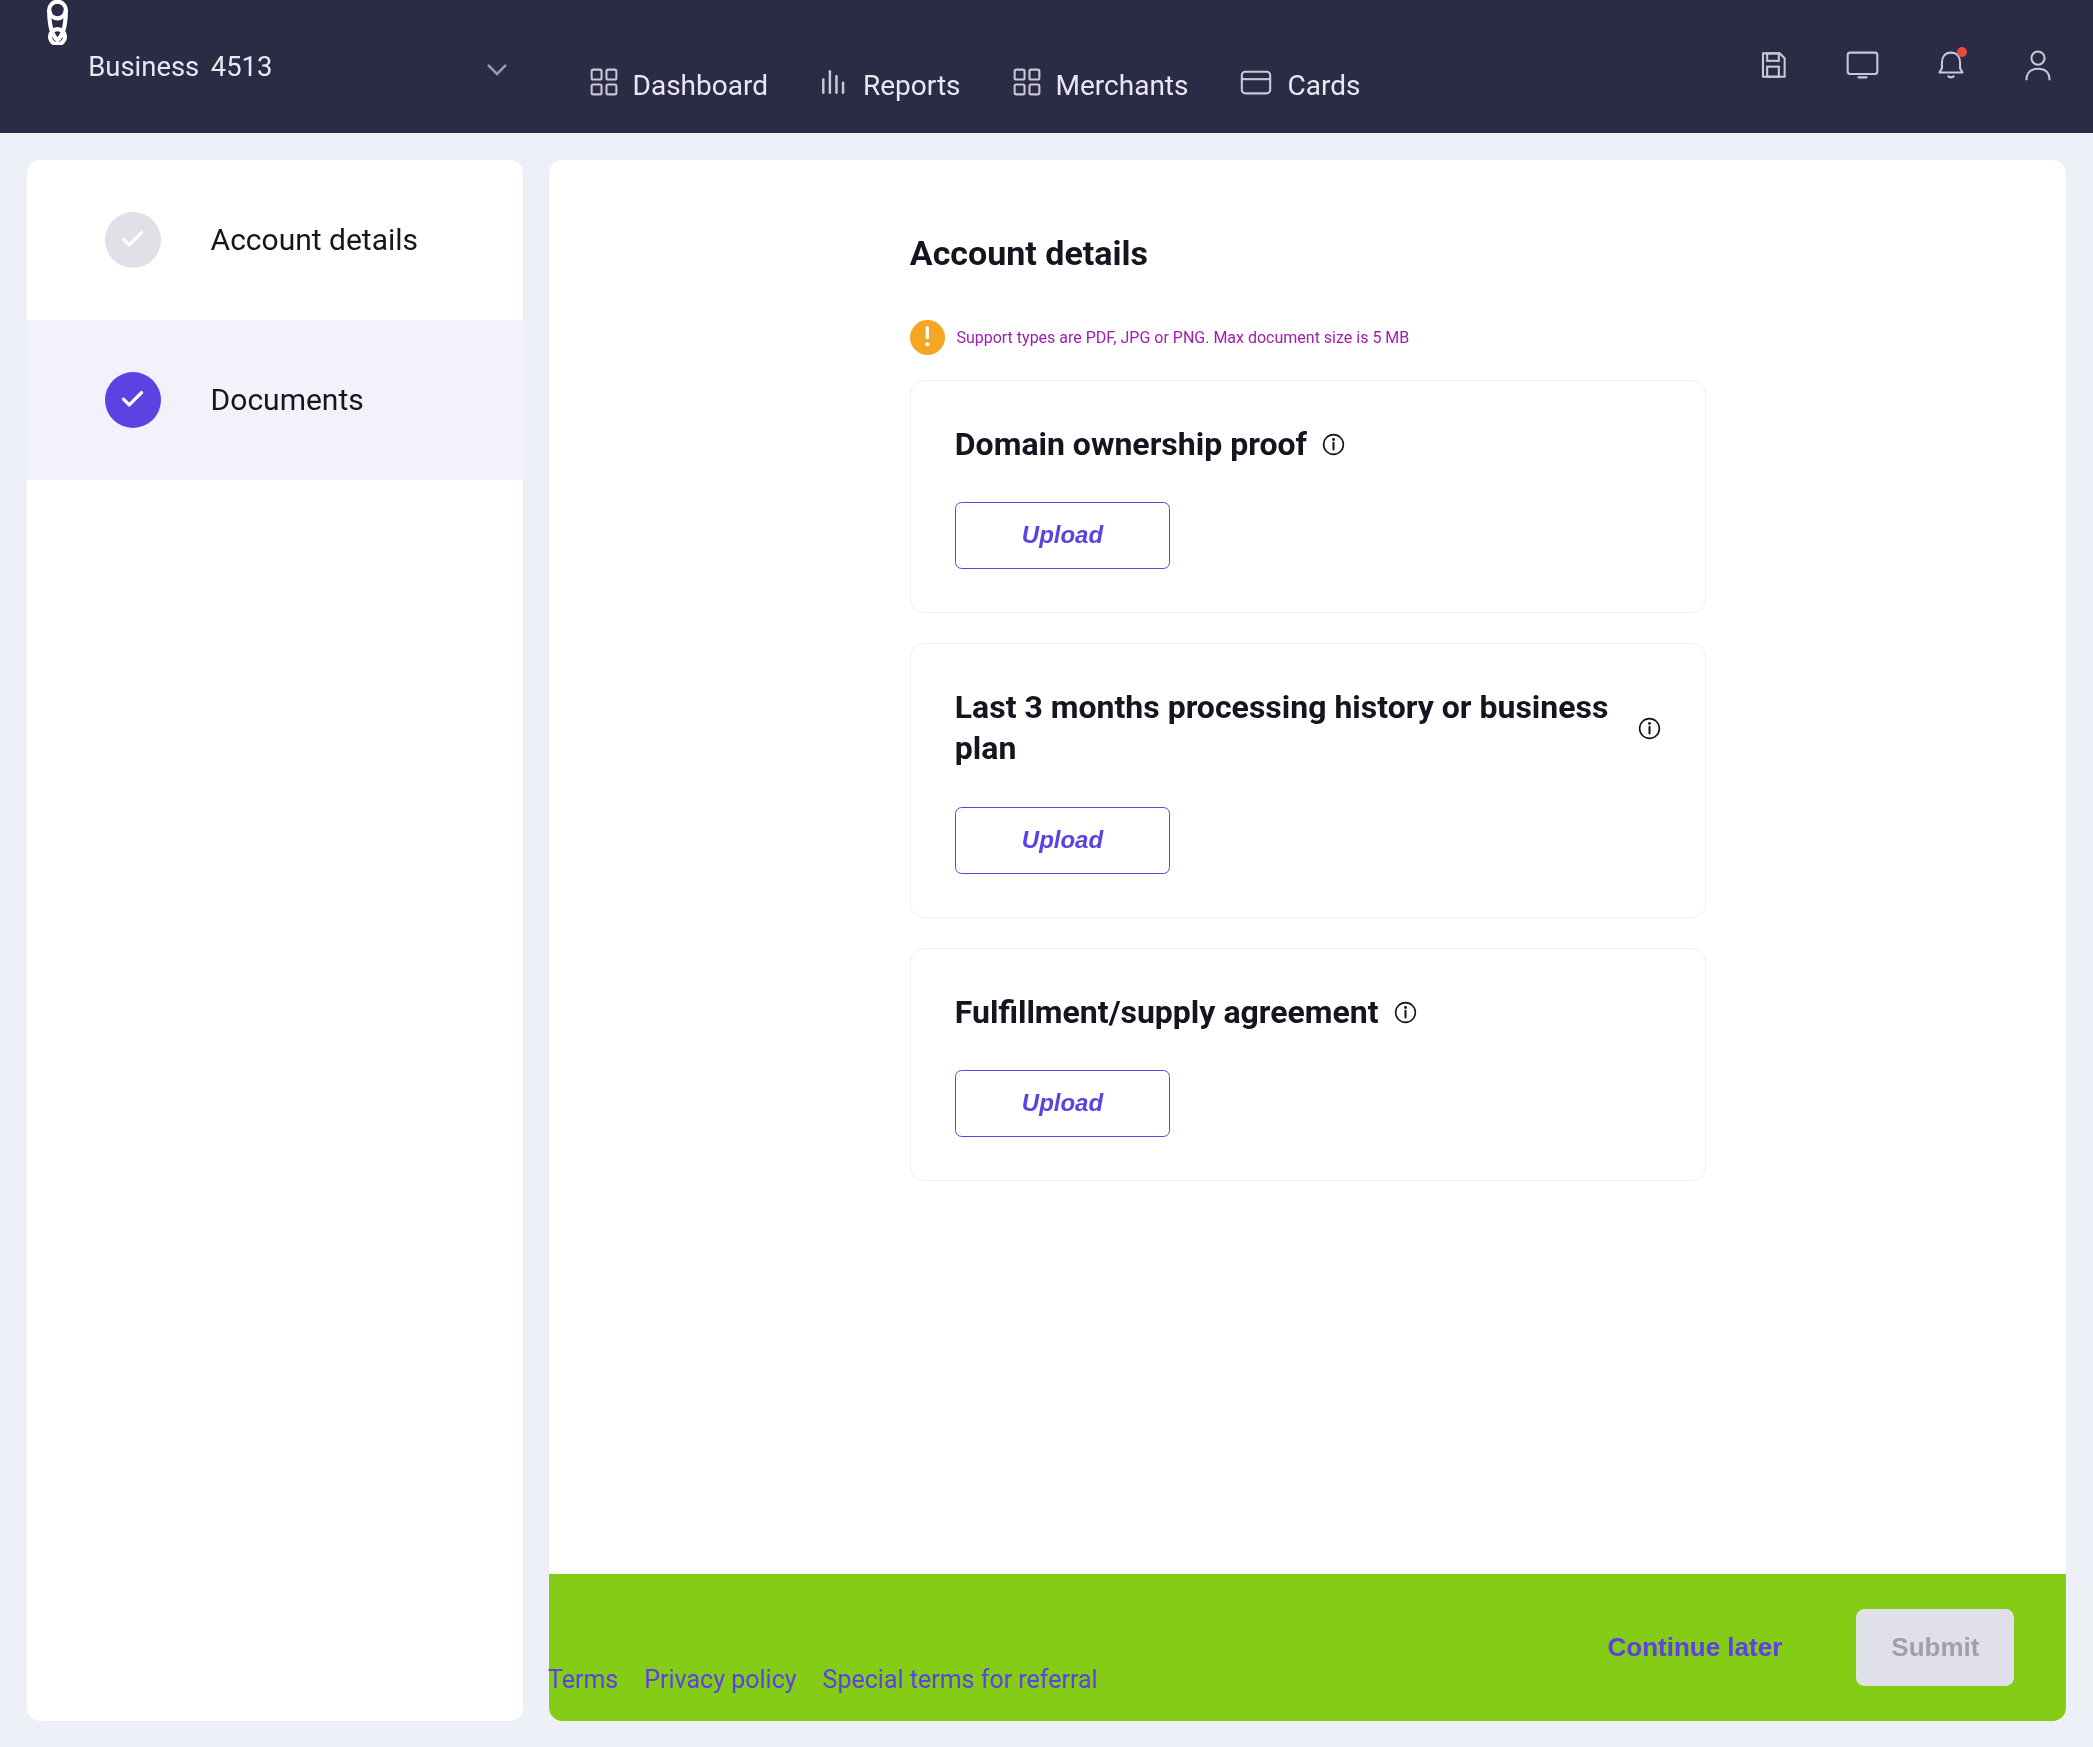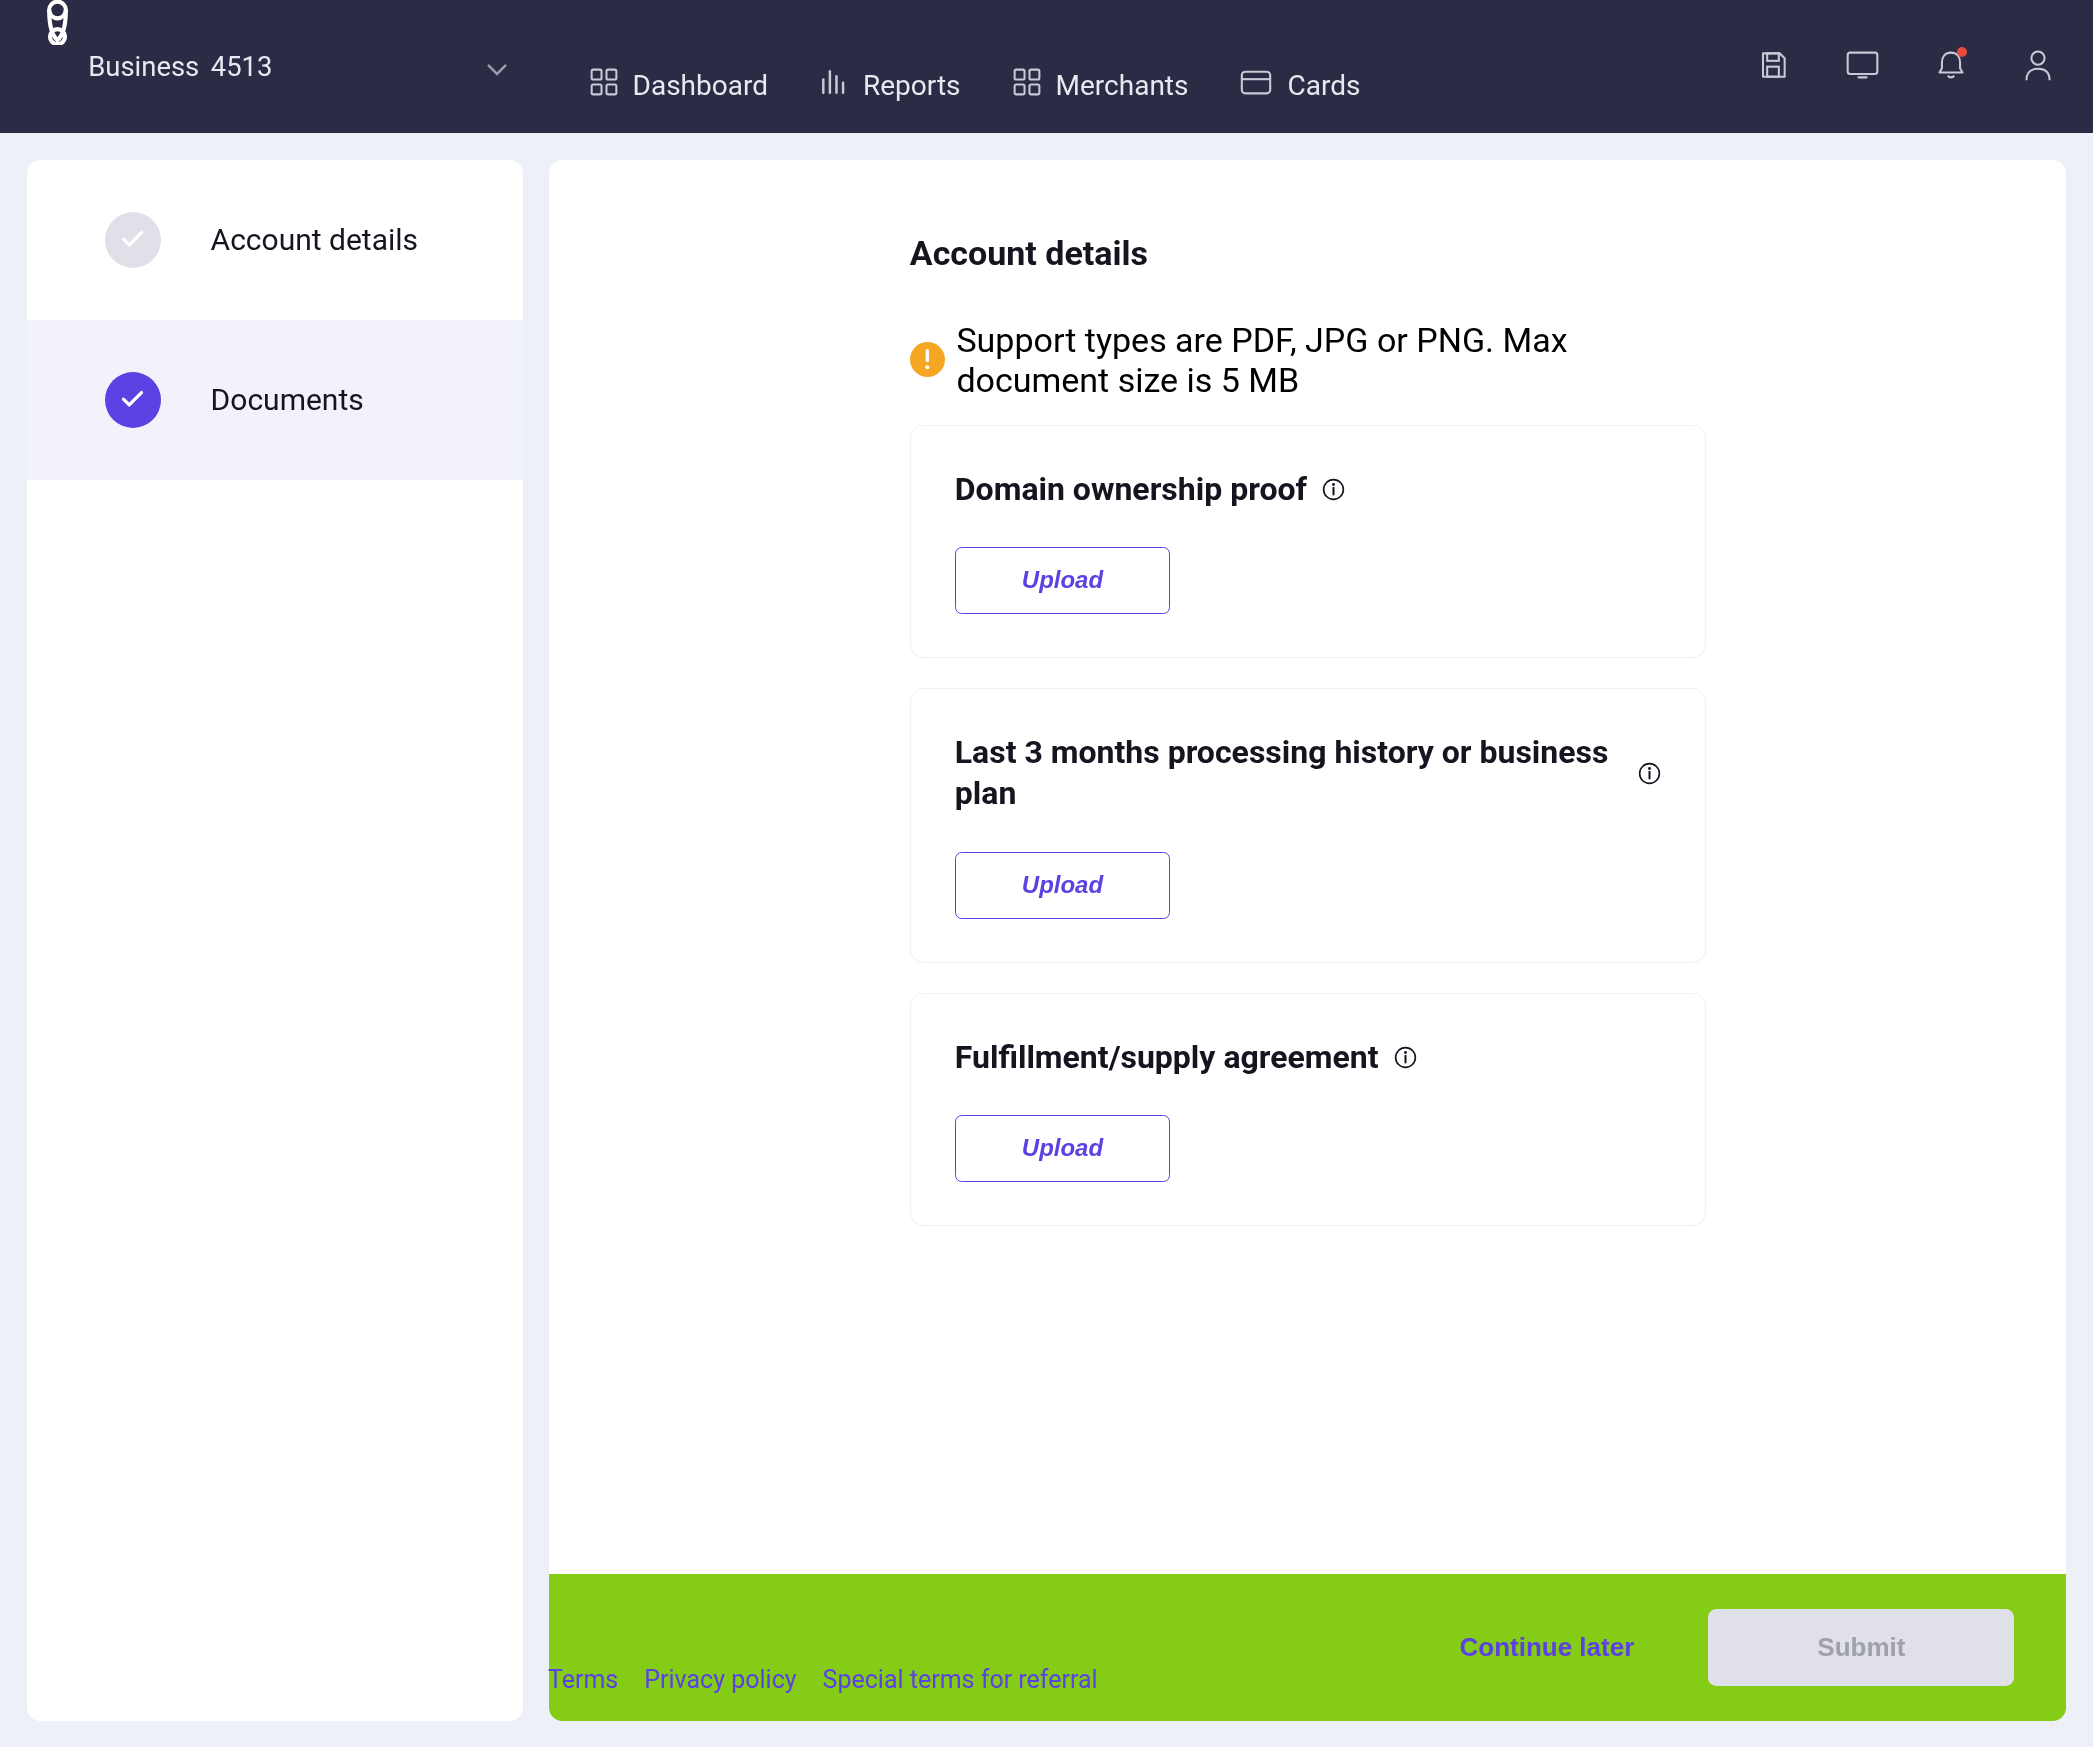--- a/index.html
+++ b/index.html
@@ -176,22 +176,22 @@
       height: 35px;
       background: #F5A623;
       border-radius: 50%;
       display: flex;
       align-items: center;
       justify-content: center;
       flex-shrink: 0;
     }
     
     .info-text {
-      font-size: 34px;
-      color: #000000;
+      font-size: 16px;
+      color: #a21caf;
     }
     
     .upload-card {
       border: 1.7px solid #F0F0F4;
       border-radius: 13.3px;
       padding: 43px 44px;
       margin-bottom: 30px;
     }
     
     .upload-card-title {
@@ -239,21 +239,21 @@
       cursor: pointer;
       background: none;
       border: none;
     }
     
     .submit-button {
       background: #E0E1E8;
       color: #9FA0AC;
       font-size: 26px;
       font-weight: 600;
-      padding: 23px 109px;
+      padding: 23px 35px;
       border: none;
       border-radius: 8.3px;
       cursor: not-allowed;
       text-align: center;
     }
     
     
     .page-footer {
       position: absolute;
       bottom: 53px;

